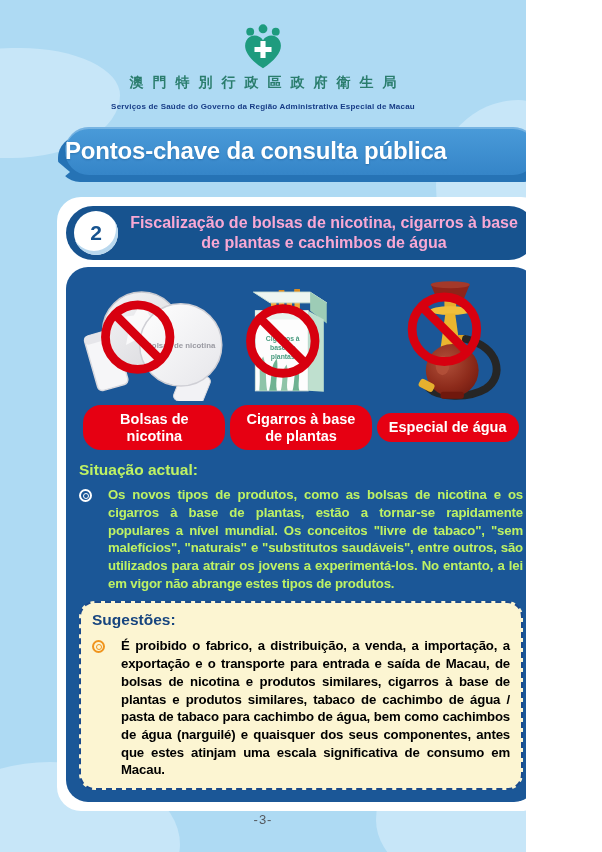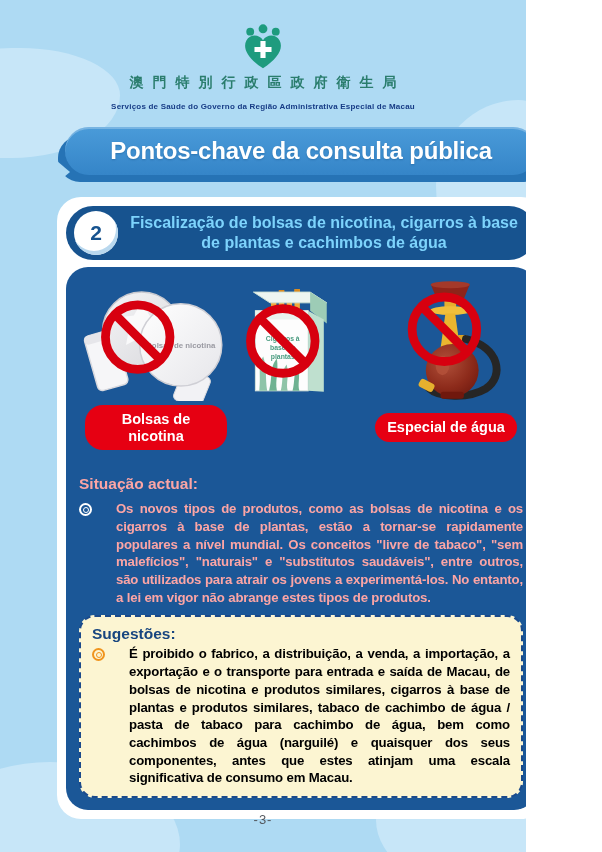--- a/index.html
+++ b/index.html
@@ -21,55 +21,55 @@
   .org-pt { margin-top:10px; font-size:8px; font-weight:bold; color:#173c86; letter-spacing:.2px; }
 
   
   .banner { position:absolute; top:127px; left:65px; width:472px; height:54px; }
   .banner-back { position:absolute; left:-7px; right:-7px; top:9px; bottom:-1px; background:#2673b5; border-radius:22px; }
   .banner-back::before, .banner-back::after { content:""; position:absolute; bottom:-1px; width:0; height:0;
      border-top:11px solid transparent; border-bottom:11px solid transparent; }
   .banner-back::before { left:-1px; border-left:13px solid #aedaf3; }
   .banner-back::after { right:-1px; border-right:13px solid #aedaf3; }
   .banner-front { position:absolute; inset:0 0 6px 0; background:linear-gradient(#4a9bd9,#3585c8); border-radius:24px;
-     box-shadow:inset 0 2px 0 rgba(255,255,255,.25); display:flex; align-items:center; justify-content:center; }
+     box-shadow:inset 0 2px 0 rgba(255,255,255,.25); display:flex; align-items:center; }
   .banner-title { color:#ffffff; font-size:24px; font-weight:bold; letter-spacing:-.2px; text-shadow:0 1px 2px rgba(0,60,110,.3); }
 
   
   .card { position:absolute; top:197px; left:57px; width:488px; border-radius:24px; background:#ffffff; padding:9px; }
 
   .section-head { position:relative; background:#17538f; border-radius:27px; min-height:54px; padding:7px 18px 7px 64px;
      display:flex; align-items:center; justify-content:center; }
   .num-circle { position:absolute; left:8px; top:50%; transform:translateY(-50%); width:44px; height:44px; background:#ffffff;
      border-radius:50%; display:flex; align-items:center; justify-content:center; font-size:21px; font-weight:bold; color:#17538f;
      box-shadow:inset -2px -4px 0 #b9d8ee; }
-  .section-title { color:#7dd3fc; font-size:16px; font-weight:bold; text-align:center; line-height:1.25; }
+  .section-title { color:#f9a8d4; font-size:16px; font-weight:bold; text-align:center; line-height:1.25; }
 
   .panel { margin-top:7px; background:#1b5797; border-radius:22px; padding:10px 13px 12px 13px; }
 
   .products-row { display:flex; justify-content:space-between; align-items:flex-end; padding:2px 2px 0 2px; }
   .product { width:150px; height:122px; }
   .product svg { display:block; width:100%; height:100%; }
 
   .labels-row { display:flex; justify-content:space-between; align-items:center; margin-top:4px; padding:0 2px; }
   .label-cell { width:150px; display:flex; justify-content:center; }
   .pill { background:#e60012; color:#ffffff; font-weight:bold; font-size:14.5px; line-height:1.15; text-align:center;
      border-radius:18px; padding:6px 12px; max-width:142px; }
 
-  .situation { margin-top:25px; color:#fca5a5; }
+  .situation { margin-top:11px; color:#bef264; }
   .situation-heading { font-size:15.5px; font-weight:bold; margin-bottom:7px; }
-  .bullet { display:flex; gap:24px; margin-bottom:9px; }
+  .bullet { display:flex; gap:16px; margin-bottom:9px; }
   .ring { flex:none; width:13px; height:13px; border:2px solid #ffffff; border-radius:50%; margin-top:3px; position:relative; }
   .ring::after { content:""; position:absolute; inset:1.5px; border:1.5px solid #ffffff; border-radius:50%; }
   .ring.orange { border-color:#f0941d; }
   .ring.orange::after { border-color:#f0941d; }
   .bullet p { flex:1; font-size:13.2px; font-weight:bold; line-height:1.34; text-align:justify; letter-spacing:-.15px; }
 
   .suggest-box { margin-top:4px; background:#fcf5d2; border:2px dashed #1a4a8c; border-radius:16px; padding:8px 11px 9px 11px; }
-  .suggest-heading { color:#17457f; font-size:15.5px; font-weight:bold; margin-bottom:2px; }
+  .suggest-heading { color:#17457f; font-size:15.5px; font-weight:bold; margin-bottom:8px; }
   .suggest-box .bullet { margin-bottom:0; }
   .suggest-box .bullet p { color:#000000; }
 
   .footer { position:absolute; top:812px; left:0; width:100%; text-align:center; font-size:13px; color:#54595f; letter-spacing:1px; }
 </style>
 </head>
 <body>
 
 <div class="page">
 
@@ -195,20 +195,23 @@
             </g>
           </svg>
         </div>
       </div>
 
       <div class="labels-row">
         <div class="label-cell">
             <div class="pill">Bolsas de nicotina</div>
           </div>
         <div class="label-cell">
+            <div class="pill">Cigarros à base de plantas</div>
+          </div>
+        <div class="label-cell">
             <div class="pill">Especial de água</div>
           </div>
       </div>
 
       <div class="situation">
         <div class="situation-heading">Situação actual:</div>
         <div class="bullet">
           <span class="ring"></span>
           <p>Os novos tipos de produtos, como as bolsas de nicotina e os cigarros à base de plantas, estão a tornar-se rapidamente populares a nível mundial. Os conceitos "livre de tabaco", "sem malefícios", "naturais" e "substitutos saudáveis", entre outros, são utilizados para atrair os jovens a experimentá-los. No entanto, a lei em vigor não abrange estes tipos de produtos.</p>
         </div>

